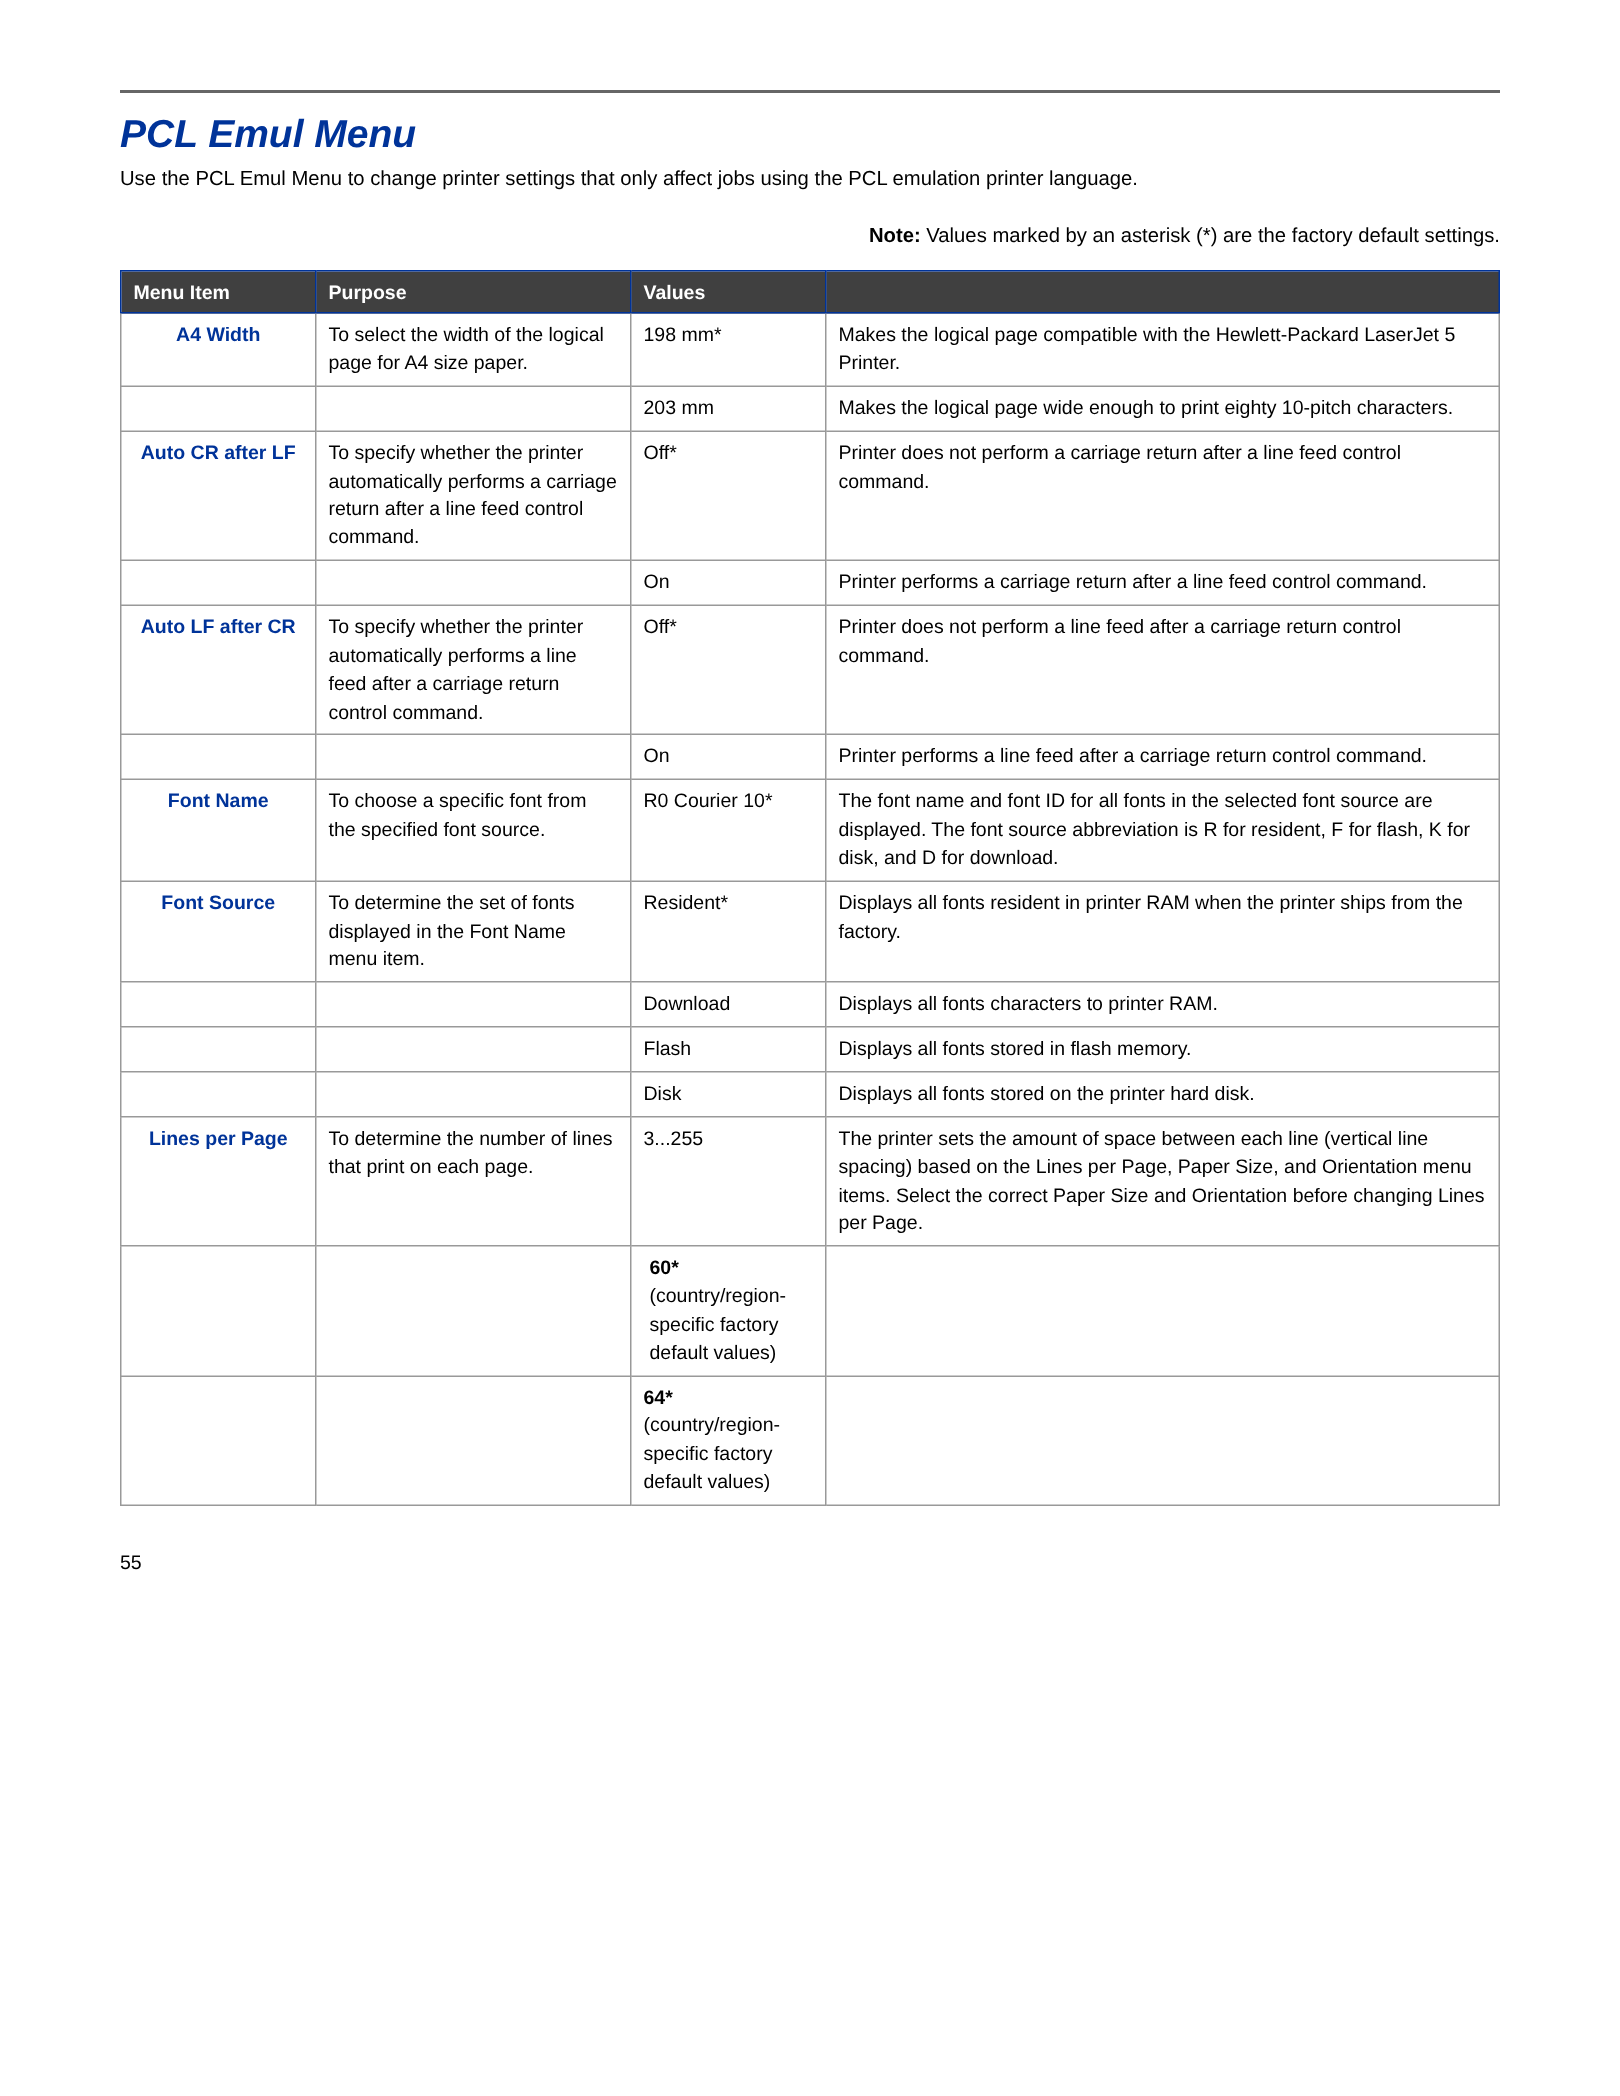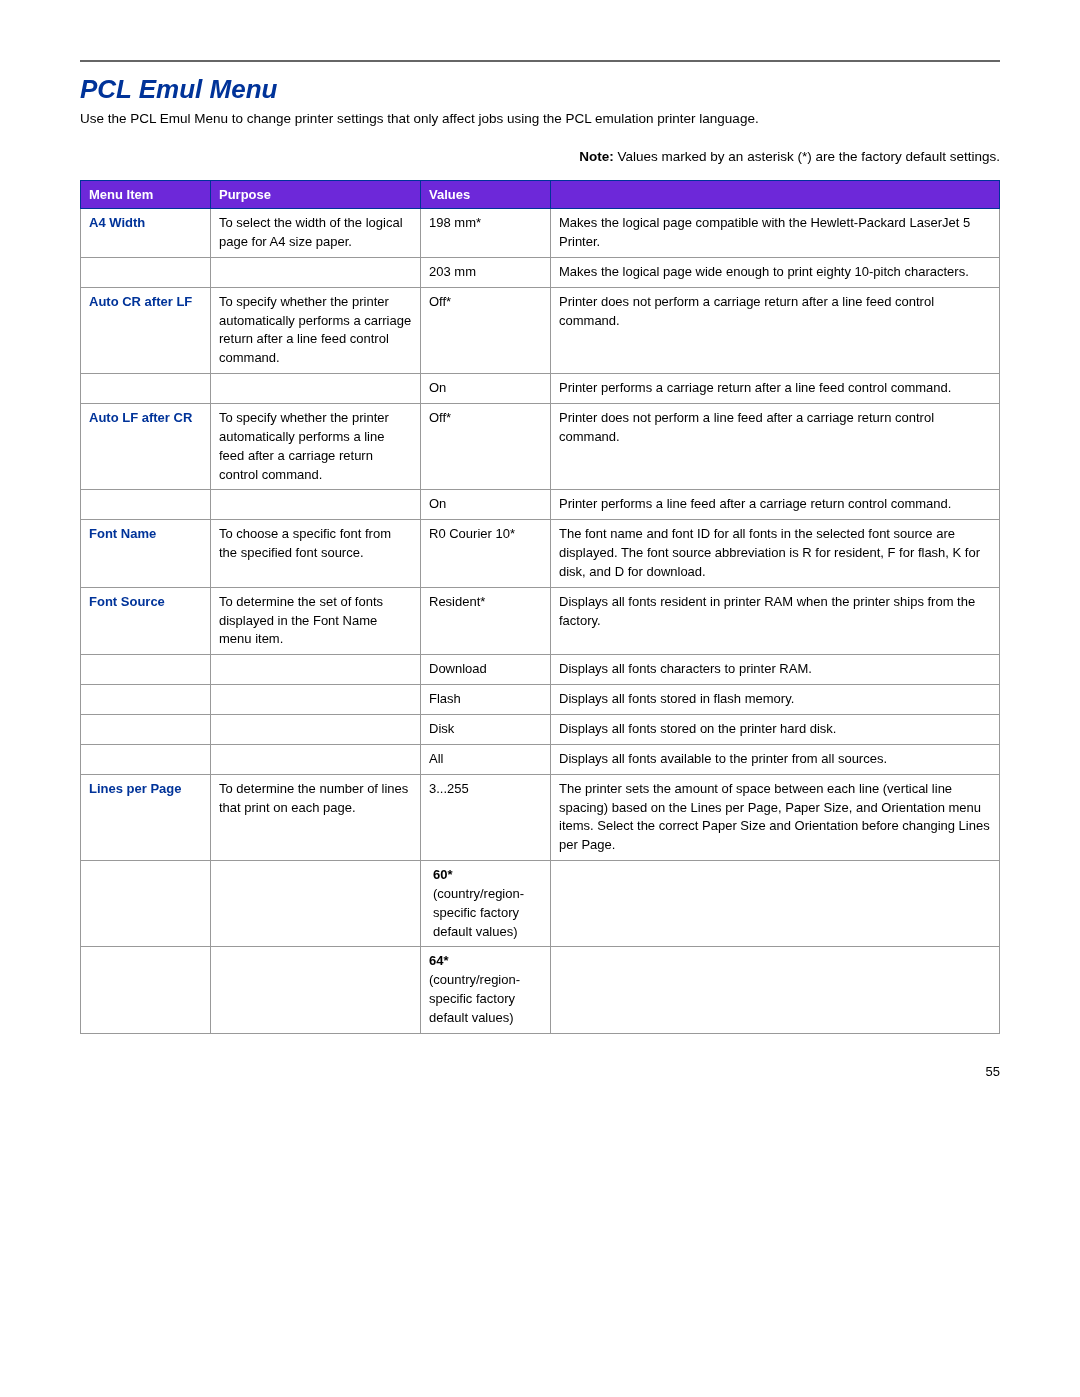--- a/index.html
+++ b/index.html
@@ -45,58 +45,59 @@
       font-weight: bold;
     }
 
     table {
       width: 100%;
       border-collapse: collapse;
       margin-bottom: 30px;
     }
 
     thead tr th {
-      background-color: #6d28d9;
+      background-color: #404040;
       color: #ffffff;
       font-weight: bold;
       font-size: 13px;
       padding: 6px 8px;
       text-align: left;
       border: 1px solid #003399;
     }
 
     tbody tr td {
       border: 1px solid #999;
       padding: 5px 8px;
       vertical-align: top;
       font-size: 13px;
       line-height: 1.45;
     }
 
     .col-menu {
       width: 130px;
       font-weight: bold;
       color: #003399;
+      text-align: center;
     }
 
     .col-purpose {
       width: 210px;
     }
 
     .col-values {
       width: 130px;
       font-weight: normal;
     }
 
     .col-description {
       width: auto;
     }
 
     .page-number {
-      text-align: right;
+      text-align: left;
       font-size: 13px;
       margin-top: 10px;
     }
   </style>
 </head>
 <body>
 
 <h1 class="page-title">PCL Emul Menu</h1>
 
 <p class="intro-text">Use the PCL Emul Menu to change printer settings that only affect jobs using the PCL emulation printer language.</p>
@@ -186,26 +187,20 @@
       <td class="col-description">Displays all fonts stored in flash memory.</td>
     </tr>
 
     <tr>
       <td class="col-menu"></td>
       <td class="col-purpose"></td>
       <td class="col-values">Disk</td>
       <td class="col-description">Displays all fonts stored on the printer hard disk.</td>
     </tr>
 
-    <tr>
-      <td class="col-menu"></td>
-      <td class="col-purpose"></td>
-      <td class="col-values">All</td>
-      <td class="col-description">Displays all fonts available to the printer from all sources.</td>
-    </tr>
 
     <tr>
       <td class="col-menu">Lines per Page</td>
       <td class="col-purpose">To determine the number of lines that print on each page.</td>
       <td class="col-values">3...255</td>
       <td class="col-description">The printer sets the amount of space between each line (vertical line spacing) based on the Lines per Page, Paper Size, and Orientation menu items. Select the correct Paper Size and Orientation before changing Lines per Page.</td>
     </tr>
 
     <tr>
       <td class="col-menu"></td>

